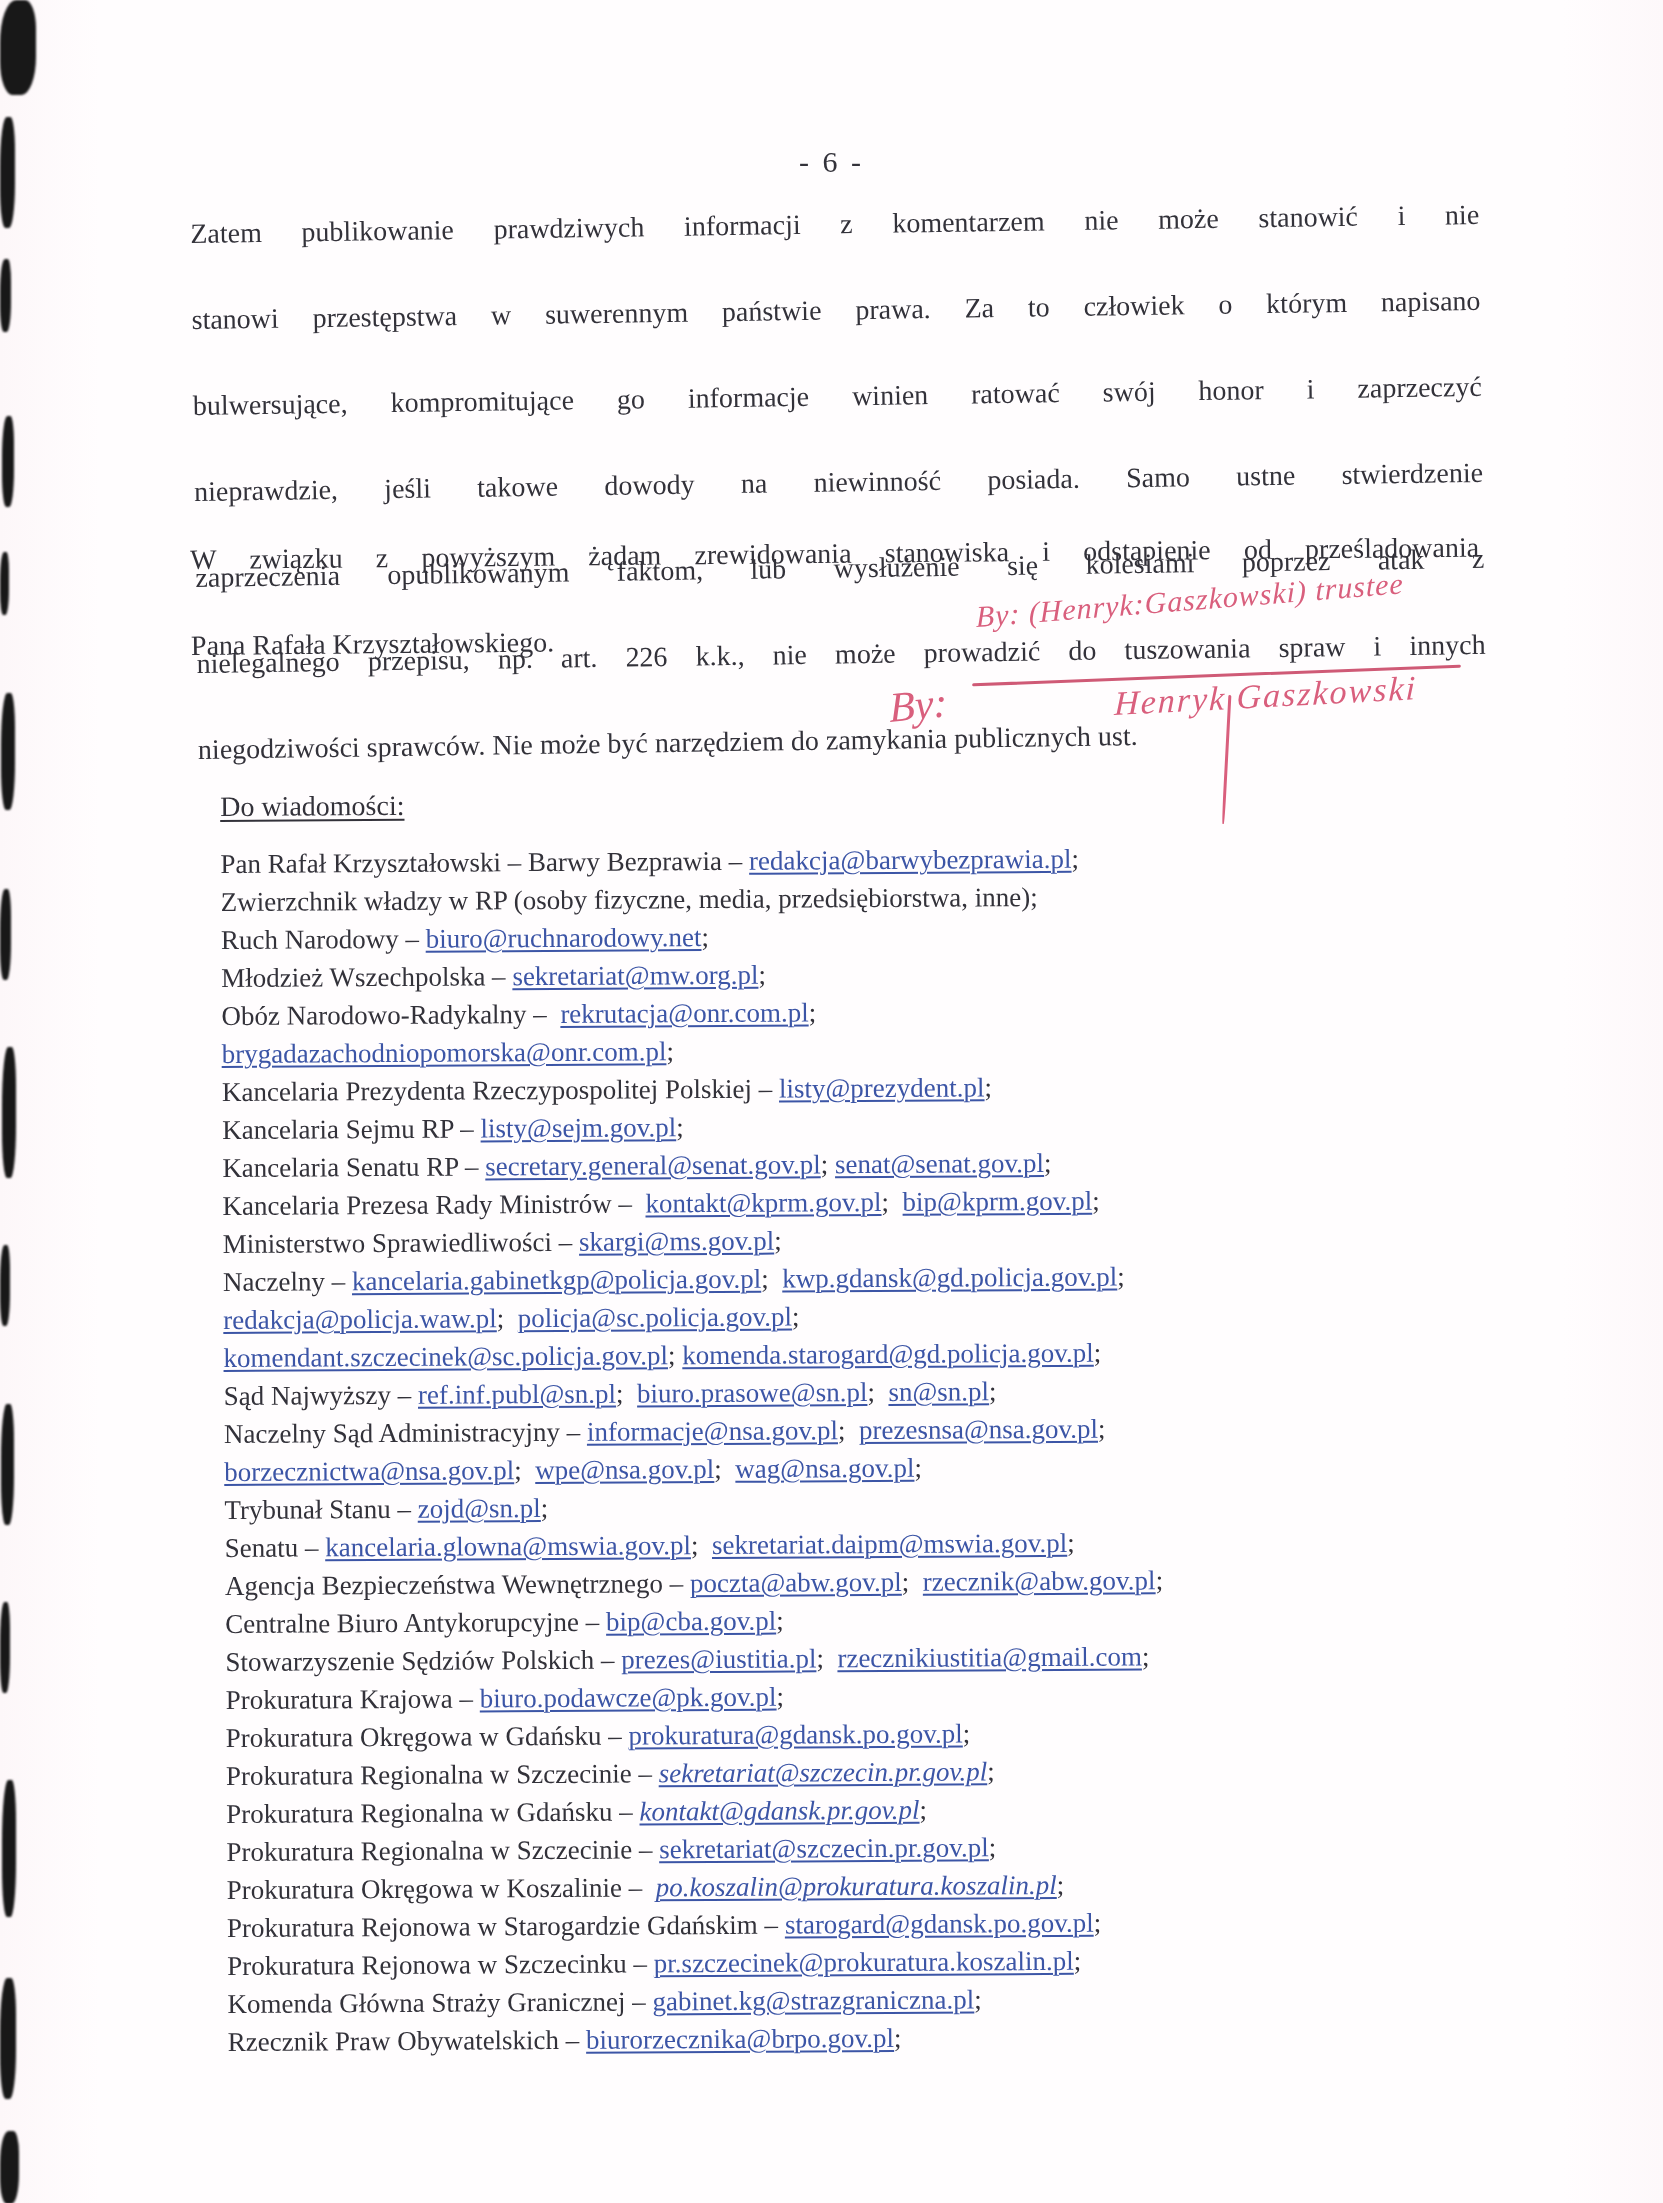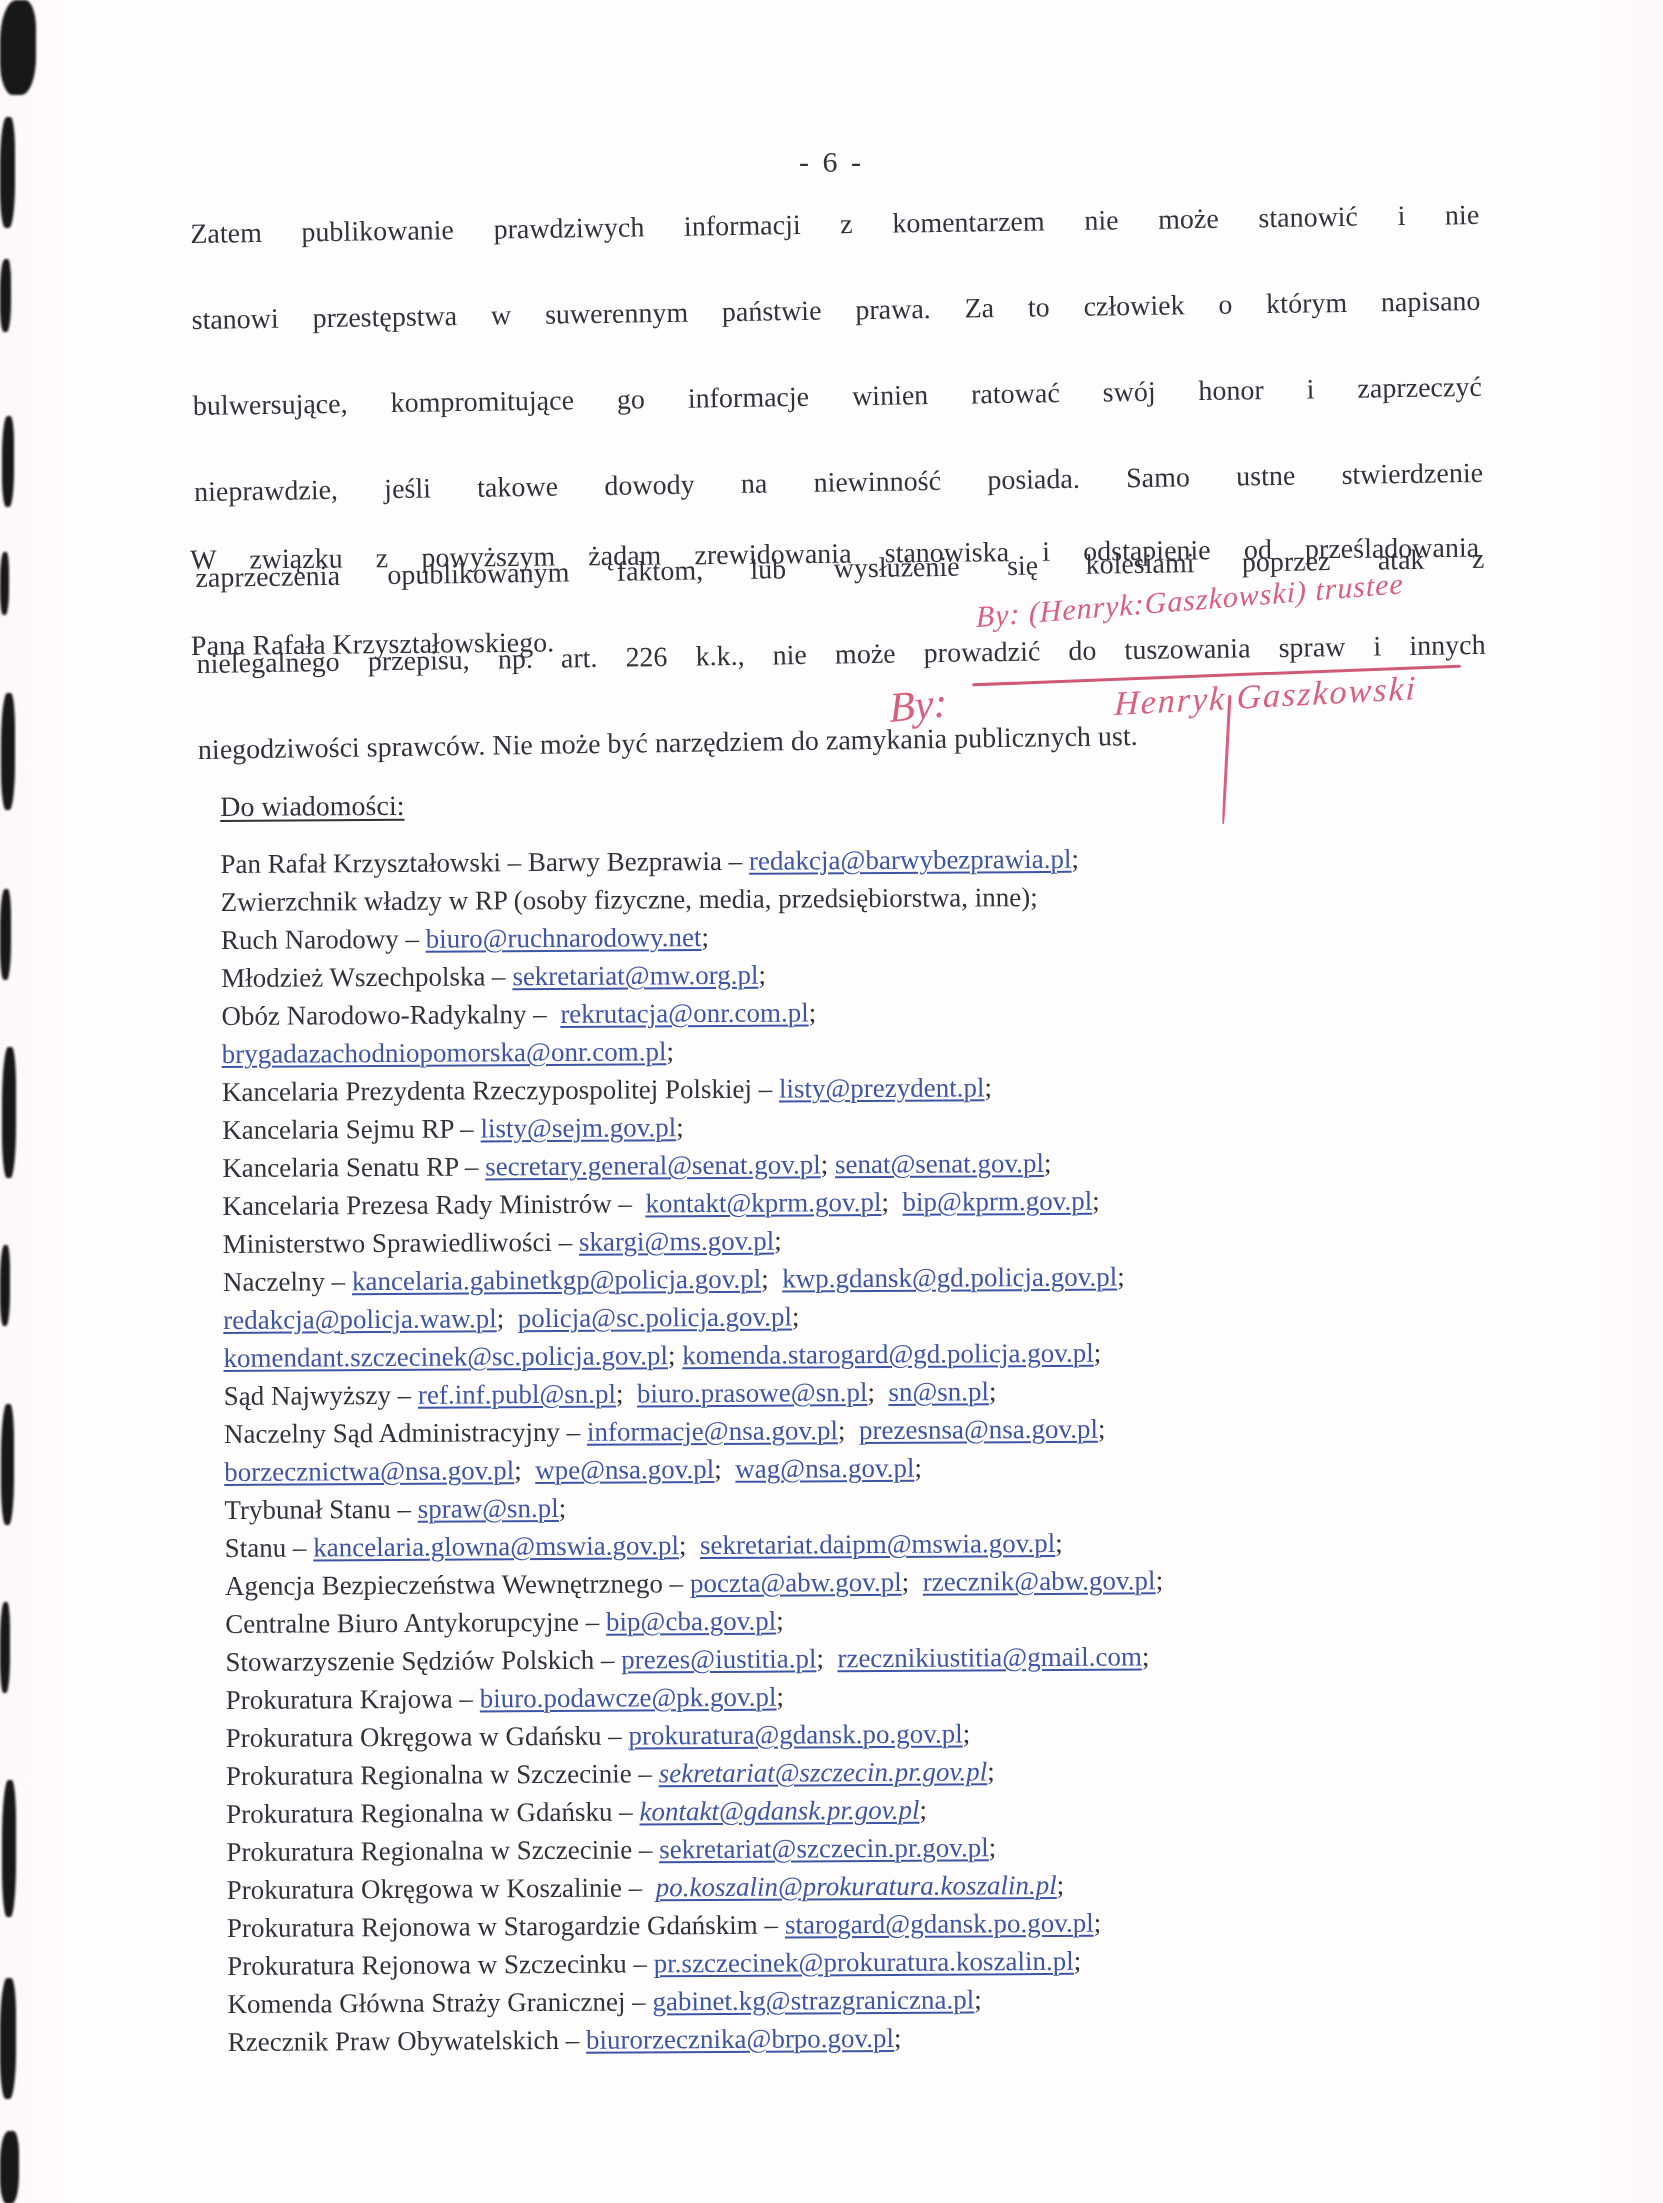--- a/index.html
+++ b/index.html
@@ -133,22 +133,22 @@
         <div class="recipient-line"><span>Kancelaria Sejmu RP – </span><a class="email-link">listy@sejm.gov.pl</a><span>;</span></div>
         <div class="recipient-line"><span>Kancelaria Senatu RP – </span><a class="email-link">secretary.general@senat.gov.pl</a><span>; </span><a class="email-link">senat@senat.gov.pl</a><span>;</span></div>
         <div class="recipient-line"><span>Kancelaria Prezesa Rady Ministrów –  </span><a class="email-link">kontakt@kprm.gov.pl</a><span>;  </span><a class="email-link">bip@kprm.gov.pl</a><span>;</span></div>
         <div class="recipient-line"><span>Ministerstwo Sprawiedliwości – </span><a class="email-link">skargi@ms.gov.pl</a><span>;</span></div>
         <div class="recipient-line"><span>Naczelny – </span><a class="email-link">kancelaria.gabinetkgp@policja.gov.pl</a><span>;  </span><a class="email-link">kwp.gdansk@gd.policja.gov.pl</a><span>;</span></div>
         <div class="recipient-line"><a class="email-link">redakcja@policja.waw.pl</a><span>;  </span><a class="email-link">policja@sc.policja.gov.pl</a><span>;</span></div>
         <div class="recipient-line"><a class="email-link">komendant.szczecinek@sc.policja.gov.pl</a><span>; </span><a class="email-link">komenda.starogard@gd.policja.gov.pl</a><span>;</span></div>
         <div class="recipient-line"><span>Sąd Najwyższy – </span><a class="email-link">ref.inf.publ@sn.pl</a><span>;  </span><a class="email-link">biuro.prasowe@sn.pl</a><span>;  </span><a class="email-link">sn@sn.pl</a><span>;</span></div>
         <div class="recipient-line"><span>Naczelny Sąd Administracyjny – </span><a class="email-link">informacje@nsa.gov.pl</a><span>;  </span><a class="email-link">prezesnsa@nsa.gov.pl</a><span>;</span></div>
         <div class="recipient-line"><a class="email-link">borzecznictwa@nsa.gov.pl</a><span>;  </span><a class="email-link">wpe@nsa.gov.pl</a><span>;  </span><a class="email-link">wag@nsa.gov.pl</a><span>;</span></div>
-        <div class="recipient-line"><span>Trybunał Stanu – </span><a class="email-link">spraw@sn.pl</a><span>;</span></div>
-        <div class="recipient-line"><span>Stanu – </span><a class="email-link">kancelaria.glowna@mswia.gov.pl</a><span>;  </span><a class="email-link">sekretariat.daipm@mswia.gov.pl</a><span>;</span></div>
+        <div class="recipient-line"><span>Trybunał Stanu – </span><a class="email-link">zojd@sn.pl</a><span>;</span></div>
+        <div class="recipient-line"><span>Senatu – </span><a class="email-link">kancelaria.glowna@mswia.gov.pl</a><span>;  </span><a class="email-link">sekretariat.daipm@mswia.gov.pl</a><span>;</span></div>
         <div class="recipient-line"><span>Agencja Bezpieczeństwa Wewnętrznego – </span><a class="email-link">poczta@abw.gov.pl</a><span>;  </span><a class="email-link">rzecznik@abw.gov.pl</a><span>;</span></div>
         <div class="recipient-line"><span>Centralne Biuro Antykorupcyjne – </span><a class="email-link">bip@cba.gov.pl</a><span>;</span></div>
         <div class="recipient-line"><span>Stowarzyszenie Sędziów Polskich – </span><a class="email-link">prezes@iustitia.pl</a><span>;  </span><a class="email-link">rzecznikiustitia@gmail.com</a><span>;</span></div>
         <div class="recipient-line"><span>Prokuratura Krajowa – </span><a class="email-link">biuro.podawcze@pk.gov.pl</a><span>;</span></div>
         <div class="recipient-line"><span>Prokuratura Okręgowa w Gdańsku – </span><a class="email-link">prokuratura@gdansk.po.gov.pl</a><span>;</span></div>
         <div class="recipient-line"><span>Prokuratura Regionalna w Szczecinie – </span><a class="email-link italic">sekretariat@szczecin.pr.gov.pl</a><span>;</span></div>
         <div class="recipient-line"><span>Prokuratura Regionalna w Gdańsku – </span><a class="email-link italic">kontakt@gdansk.pr.gov.pl</a><span>;</span></div>
         <div class="recipient-line"><span>Prokuratura Regionalna w Szczecinie – </span><a class="email-link">sekretariat@szczecin.pr.gov.pl</a><span>;</span></div>
         <div class="recipient-line"><span>Prokuratura Okręgowa w Koszalinie –  </span><a class="email-link italic">po.koszalin@prokuratura.koszalin.pl</a><span>;</span></div>
         <div class="recipient-line"><span>Prokuratura Rejonowa w Starogardzie Gdańskim – </span><a class="email-link">starogard@gdansk.po.gov.pl</a><span>;</span></div>

